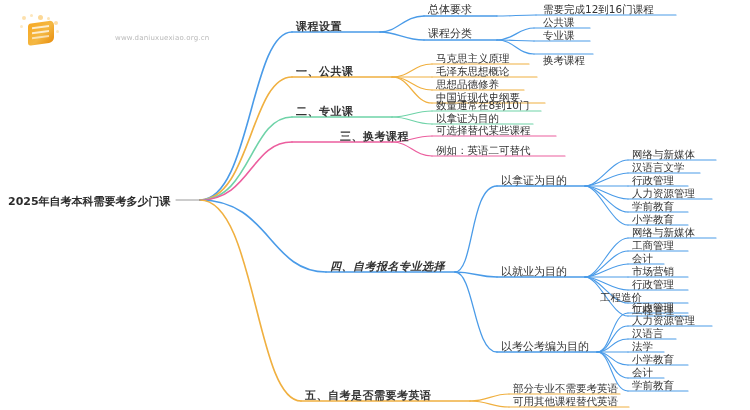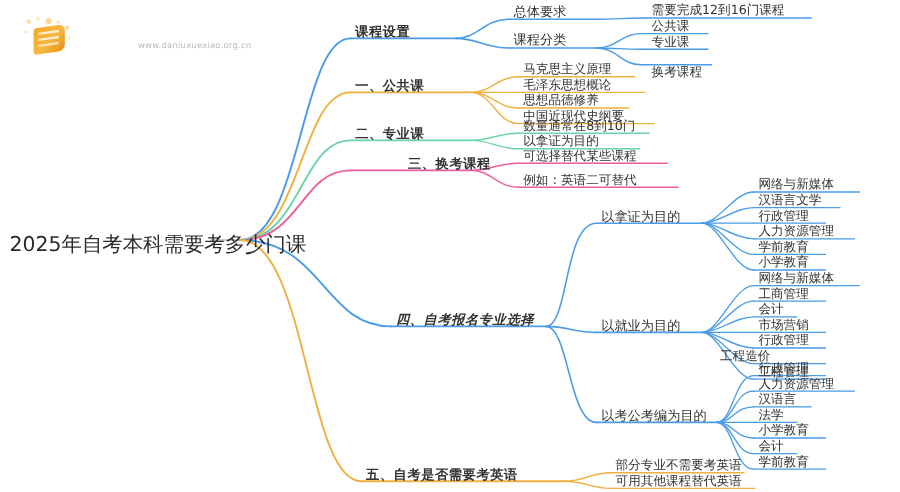--- a/index.html
+++ b/index.html
@@ -2,21 +2,21 @@
 <html><head>
 <meta charset="utf-8">
 <style>
   html,body{margin:0;padding:0;background:#ffffff;}
   body{width:750px;height:410px;position:relative;overflow:hidden;
        font-family:"DejaVu Sans","Liberation Sans",sans-serif;}
   #stage{position:relative;width:750px;height:410px;}
   svg#wires{position:absolute;left:0;top:0;width:750px;height:410px;pointer-events:none;}
 
   .node{position:absolute;white-space:nowrap;color:#3a3a3a;line-height:1;}
-  .node-root{font-size:17px;color:#2b2b2b;font-weight:400;text-align:right;}
+  .node-root{font-size:11px;color:#2b2b2b;font-weight:700;text-align:right;}
   .node-l1{font-size:11px;color:#333;font-weight:600;letter-spacing:.5px;}
   .node-l2{font-size:11px;color:#333;}
   .node-l3{font-size:10.5px;color:#333;}
 
   
   #logo{position:absolute;left:14px;top:8px;width:150px;height:42px;}
   #logo .bookwrap{position:absolute;left:6px;top:6px;width:44px;height:32px;}
   #logo .book{position:absolute;left:8px;top:8px;width:26px;height:22px;
      background:linear-gradient(135deg,#F7A823 0%,#F4B843 55%,#E88D0C 100%);
      border-radius:3px 5px 5px 3px;transform:skewY(-8deg);}

